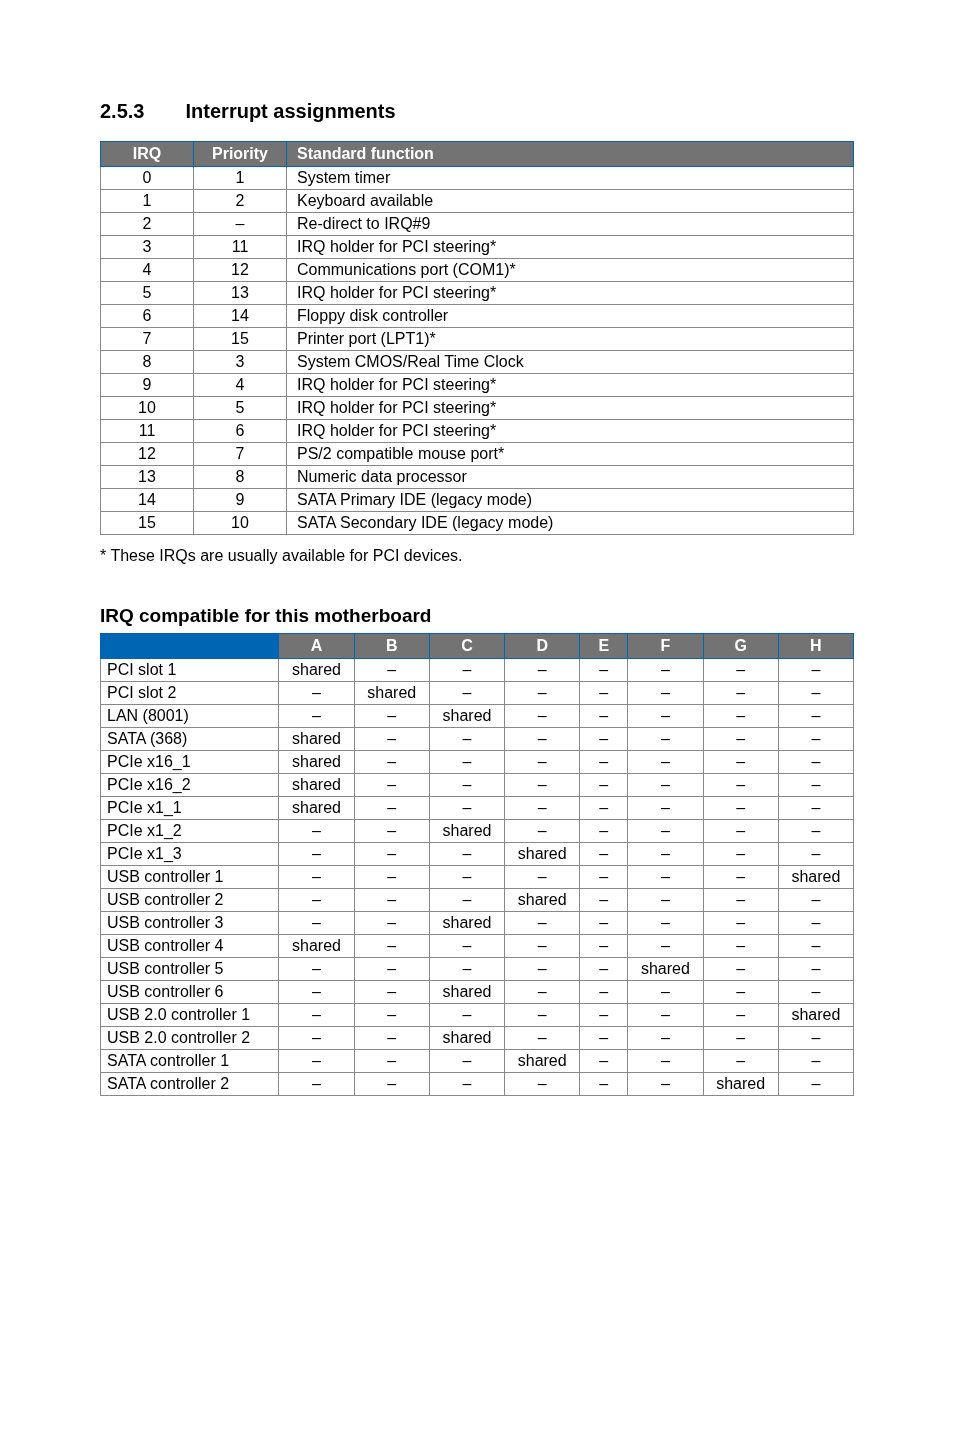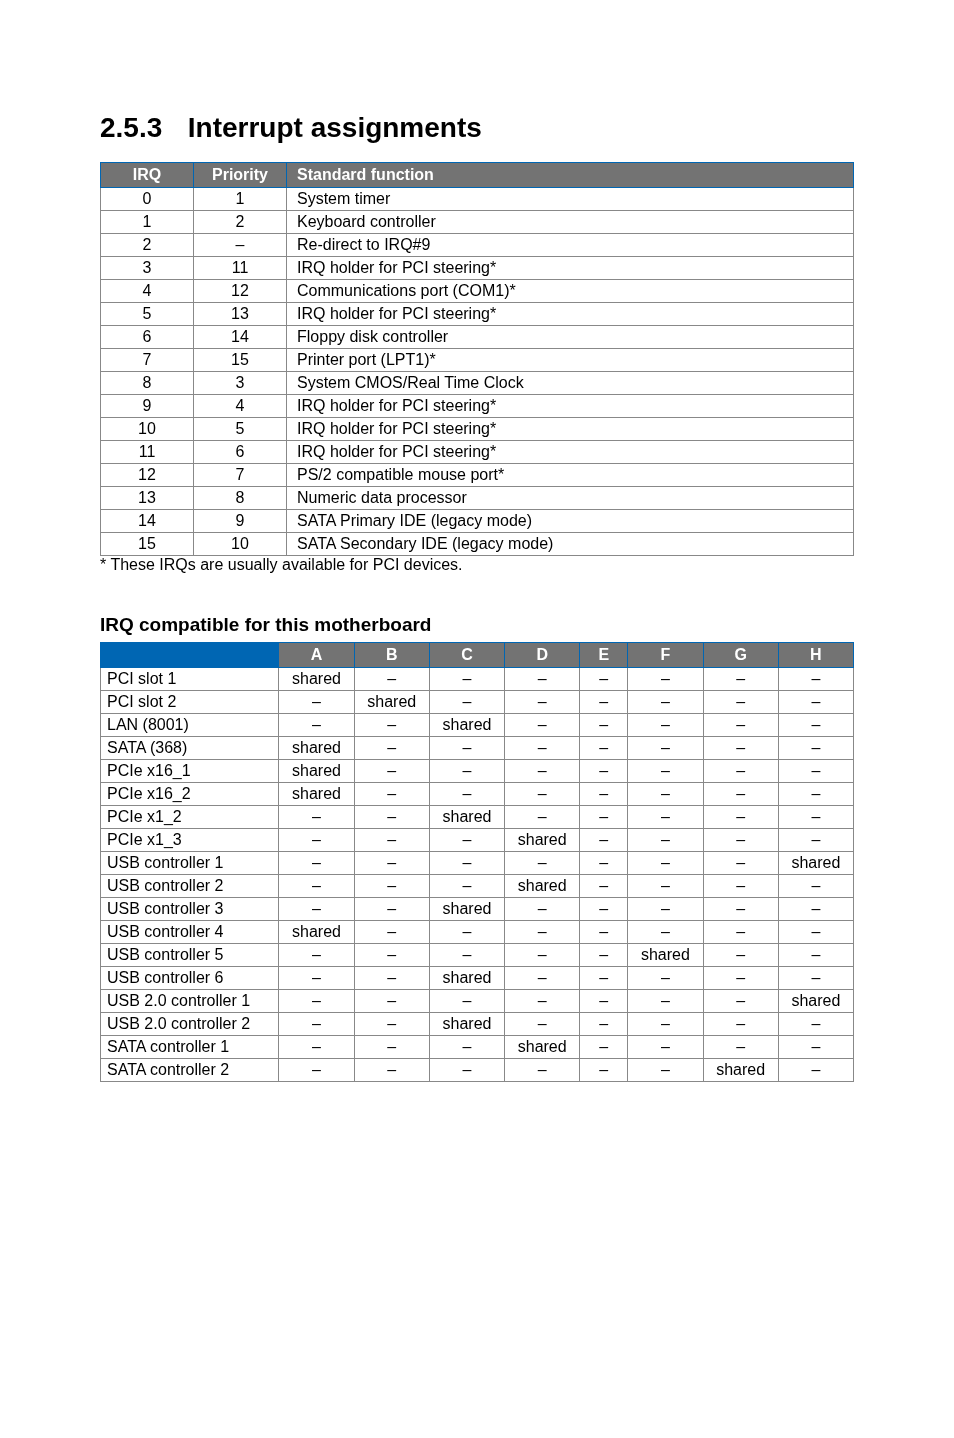--- a/index.html
+++ b/index.html
@@ -11,23 +11,23 @@
     width: 954px;
   }
   .page {
     padding: 100px 100px 40px 100px;
     box-sizing: border-box;
     width: 954px;
     min-height: 1438px;
     position: relative;
   }
   h2.section-title {
-    font-size: 28px;
+    font-size: 20px;
     font-weight: bold;
-    margin: 12px 0 18px 0;
+    margin: 0 0 18px 0;
   }
   h2.section-title .num {
     display: inline-block;
     width: 80px;
   }
   .tbl {
     width: 100%;
     border-collapse: collapse;
     font-size: 16px;
   }
@@ -47,21 +47,21 @@
   }
   .tbl-irq td:nth-child(1),
   .tbl-irq td:nth-child(2) { text-align: center; width: 80px;}
   .tbl-irq th:nth-child(1),
   .tbl-irq th:nth-child(2) { text-align: center; width: 80px;}
   .tbl-irq td:nth-child(3) { padding-left: 10px; }
   .tbl-irq th:nth-child(3) { padding-left: 10px; margin-top: 16px; }
 
   .footnote {
     font-size: 16px;
-    margin: 0 0 0 0;
+    margin: 12px 0 0 0;
   }
 
   h3.subheading {
     font-size: 19px;
     font-weight: bold;
     margin: 40px 0 6px 0;
   }
 
   .tbl-mb th { text-align: center; }
   .tbl-mb th.rowhdr-blank {
@@ -110,21 +110,21 @@
     </thead>
     <tbody id="irq-body">
         <tr>
           <td>0</td>
           <td>1</td>
           <td>System timer</td>
         </tr>
         <tr>
           <td>1</td>
           <td>2</td>
-          <td>Keyboard controller</td>
+          <td>Keyboard available</td>
         </tr>
         <tr>
           <td>2</td>
           <td>–</td>
           <td>Re-direct to IRQ#9</td>
         </tr>
         <tr>
           <td>3</td>
           <td>11</td>
           <td>IRQ holder for PCI steering*</td>
@@ -271,20 +271,31 @@
           <td>shared</td>
           <td>–</td>
           <td>–</td>
           <td>–</td>
           <td>–</td>
           <td>–</td>
           <td>–</td>
           <td>–</td>
         </tr>
         <tr>
+          <td class="rowhdr">PCIe x1_1</td>
+          <td>shared</td>
+          <td>–</td>
+          <td>–</td>
+          <td>–</td>
+          <td>–</td>
+          <td>–</td>
+          <td>–</td>
+          <td>–</td>
+        </tr>
+        <tr>
           <td class="rowhdr">PCIe x1_2</td>
           <td>–</td>
           <td>–</td>
           <td>shared</td>
           <td>–</td>
           <td>–</td>
           <td>–</td>
           <td>–</td>
           <td>–</td>
         </tr>

